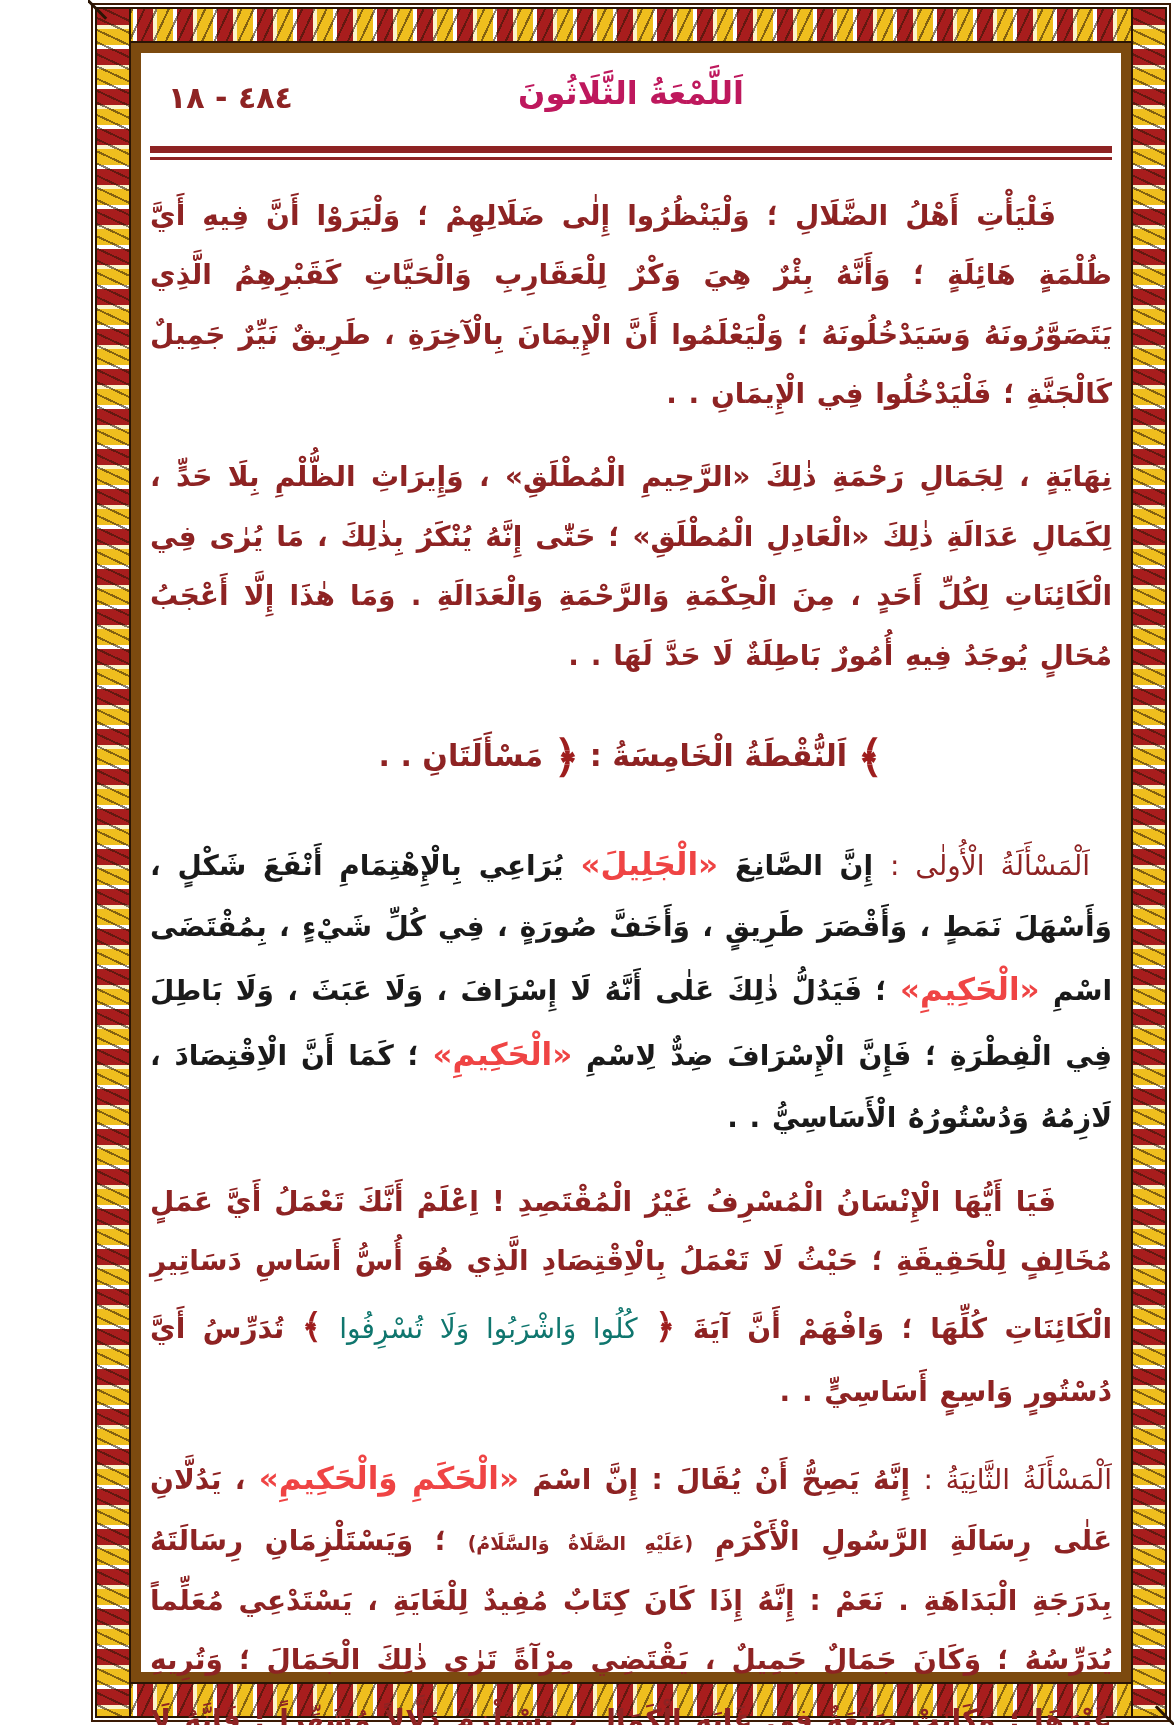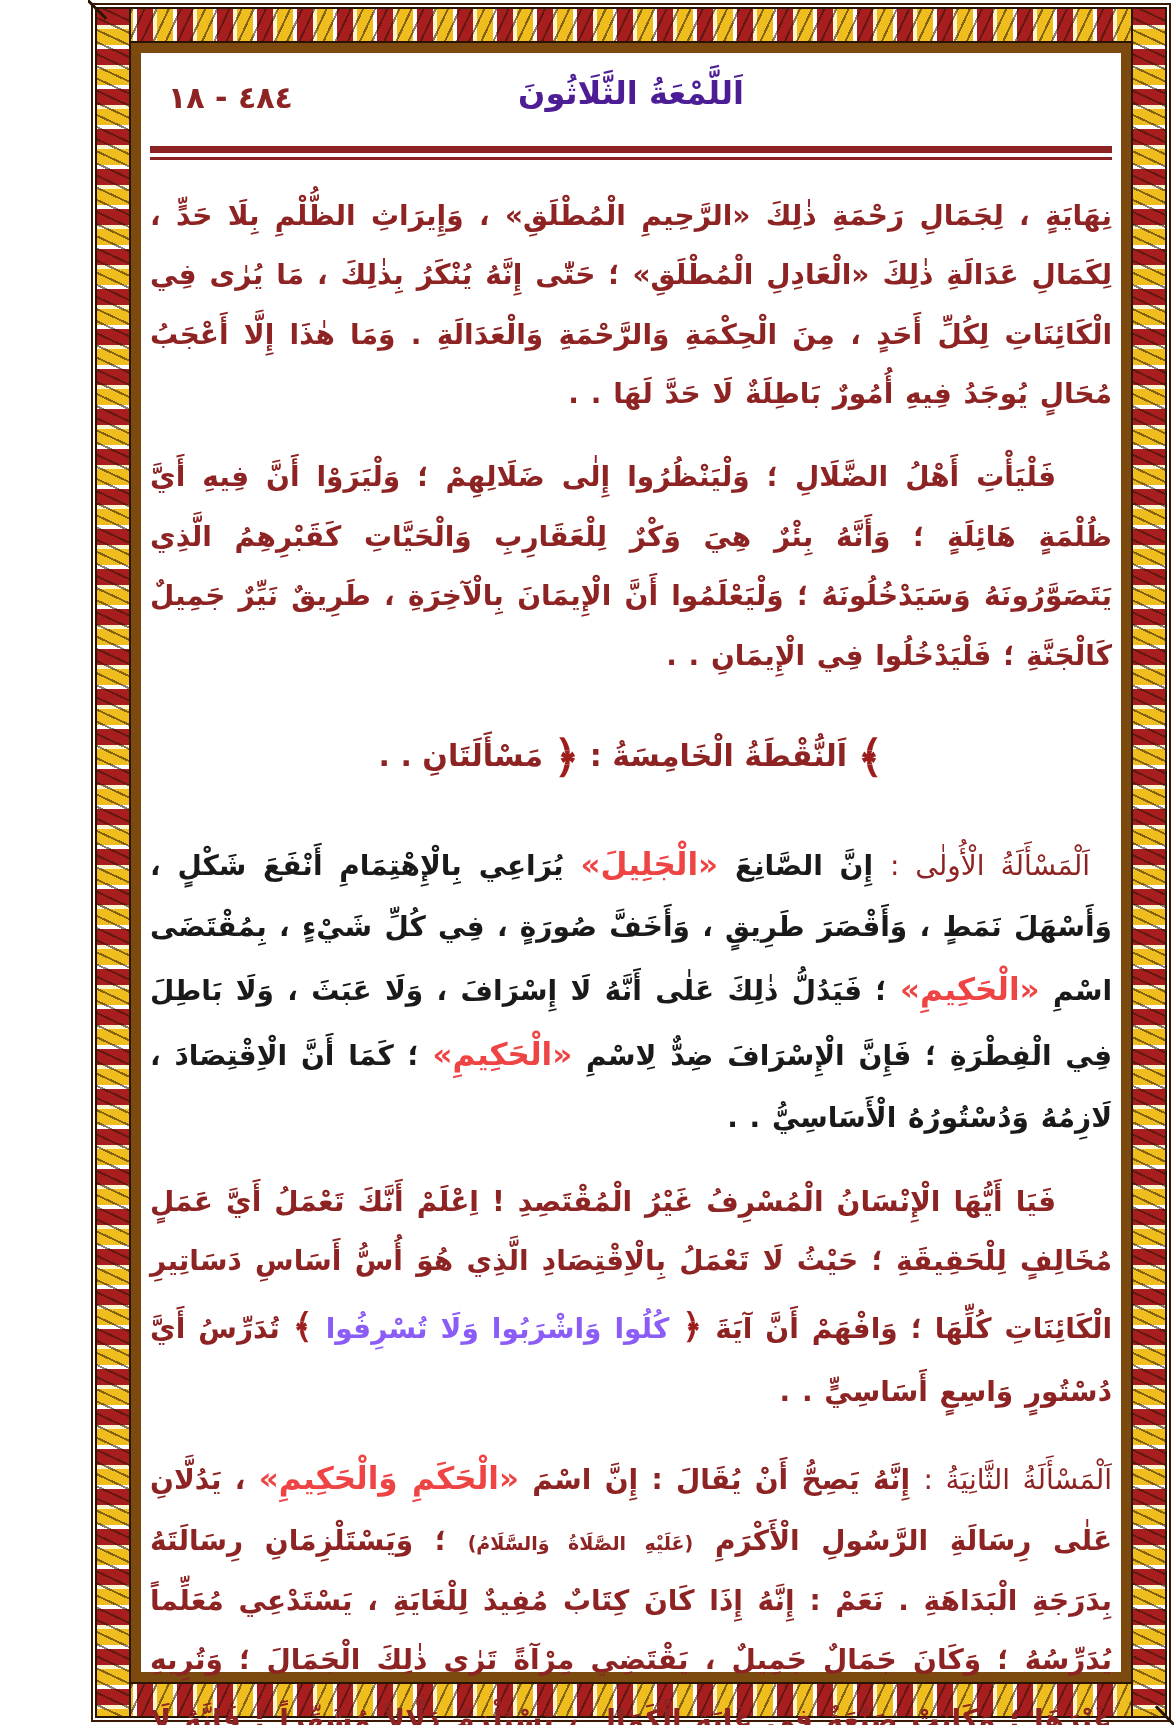--- a/index.html
+++ b/index.html
@@ -39,41 +39,41 @@
     direction:rtl;
     color:#8e2323;
   }
   .header { position:relative; height:66px; margin-top:14px; }
   .page-number {
     position:absolute; top:10px; left:18px;
     font-size:30px; font-weight:bold; color:#8e2323;
     direction:rtl;
   }
   .doc-title {
-    text-align:center; font-size:32px; font-weight:bold; color:#4c1d95;
+    text-align:center; font-size:32px; font-weight:bold; color:#be185d;
     padding-top:4px;
   }
   .double-rule { margin:10px 0 26px 0; }
   .rule-thick { height:7px; background:#8e2323; }
   .rule-thin  { height:3px; background:#8e2323; margin-top:4px; }
 
   .para {
     font-size:28px; font-weight:bold;
     line-height:2.12;
     text-align:justify; text-align-last:right;
     margin:0 0 24px 0;
     word-spacing:2px;
   }
   .maroon { color:#8e2323; }
   .black  { color:#1a1a1a; }
   .indent { text-indent:56px; }
   .small-indent { text-indent:22px; }
   .red-label { color:#8e2323; font-weight:normal; }
   .hl { color:#ef4444; font-weight:bold; font-size:31px; }
-  .verse { color:#8b5cf6; font-weight:bold; }
+  .verse { color:#0f766e; font-weight:normal; }
   .orn-bracket { color:#9e1e1e; font-size:34px; font-weight:bold; }
   .salawat { font-size:19px; }
   .section-heading {
     text-align:right; text-align-last:center;
     font-size:30px; font-weight:bold; color:#8e2323;
     margin:6px 0 26px 0; line-height:2.2;
   }
   .section-heading .orn-bracket { font-size:44px; vertical-align:middle; }
 </style>
 </head>
@@ -95,23 +95,23 @@
     <div class="header">
       <div class="page-number">٤٨٤ - ١٨</div>
       <div class="doc-title">اَللَّمْعَةُ الثَّلَاثُونَ</div>
     </div>
 
     <div class="double-rule">
       <div class="rule-thick"></div>
       <div class="rule-thin"></div>
     </div>
 
+    <p class="para maroon indent">فَلْيَأْتِ أَهْلُ الضَّلَالِ ؛ وَلْيَنْظُرُوا إِلٰى ضَلَالِهِمْ ؛ وَلْيَرَوْا أَنَّ فِيهِ أَيَّ ظُلْمَةٍ هَائِلَةٍ ؛ وَأَنَّهُ بِئْرٌ هِيَ وَكْرٌ لِلْعَقَارِبِ وَالْحَيَّاتِ كَقَبْرِهِمُ الَّذِي يَتَصَوَّرُونَهُ وَسَيَدْخُلُونَهُ ؛ وَلْيَعْلَمُوا أَنَّ الْإِيمَانَ بِالْآخِرَةِ ، طَرِيقٌ نَيِّرٌ جَمِيلٌ كَالْجَنَّةِ ؛ فَلْيَدْخُلُوا فِي الْإِيمَانِ . .</p>
+
     <p class="para maroon">نِهَايَةٍ ، لِجَمَالِ رَحْمَةِ ذٰلِكَ «الرَّحِيمِ الْمُطْلَقِ» ، وَإِيرَاثِ الظُّلْمِ بِلَا حَدٍّ ، لِكَمَالِ عَدَالَةِ ذٰلِكَ «الْعَادِلِ الْمُطْلَقِ» ؛ حَتّٰى إِنَّهُ يُنْكَرُ بِذٰلِكَ ، مَا يُرٰى فِي الْكَائِنَاتِ لِكُلِّ أَحَدٍ ، مِنَ الْحِكْمَةِ وَالرَّحْمَةِ وَالْعَدَالَةِ . وَمَا هٰذَا إِلَّا أَعْجَبُ مُحَالٍ يُوجَدُ فِيهِ أُمُورٌ بَاطِلَةٌ لَا حَدَّ لَهَا . .</p>
-
-    <p class="para maroon indent">فَلْيَأْتِ أَهْلُ الضَّلَالِ ؛ وَلْيَنْظُرُوا إِلٰى ضَلَالِهِمْ ؛ وَلْيَرَوْا أَنَّ فِيهِ أَيَّ ظُلْمَةٍ هَائِلَةٍ ؛ وَأَنَّهُ بِئْرٌ هِيَ وَكْرٌ لِلْعَقَارِبِ وَالْحَيَّاتِ كَقَبْرِهِمُ الَّذِي يَتَصَوَّرُونَهُ وَسَيَدْخُلُونَهُ ؛ وَلْيَعْلَمُوا أَنَّ الْإِيمَانَ بِالْآخِرَةِ ، طَرِيقٌ نَيِّرٌ جَمِيلٌ كَالْجَنَّةِ ؛ فَلْيَدْخُلُوا فِي الْإِيمَانِ . .</p>
 
     <div class="section-heading">
       <span class="orn-bracket">﴾</span>
       <span>اَلنُّقْطَةُ الْخَامِسَةُ :</span>
       <span class="orn-bracket">﴿</span>
       <span>مَسْأَلَتَانِ . .</span>
     </div>
 
     <p class="para black small-indent">
       <span class="red-label">اَلْمَسْأَلَةُ الْأُولٰى :</span>

